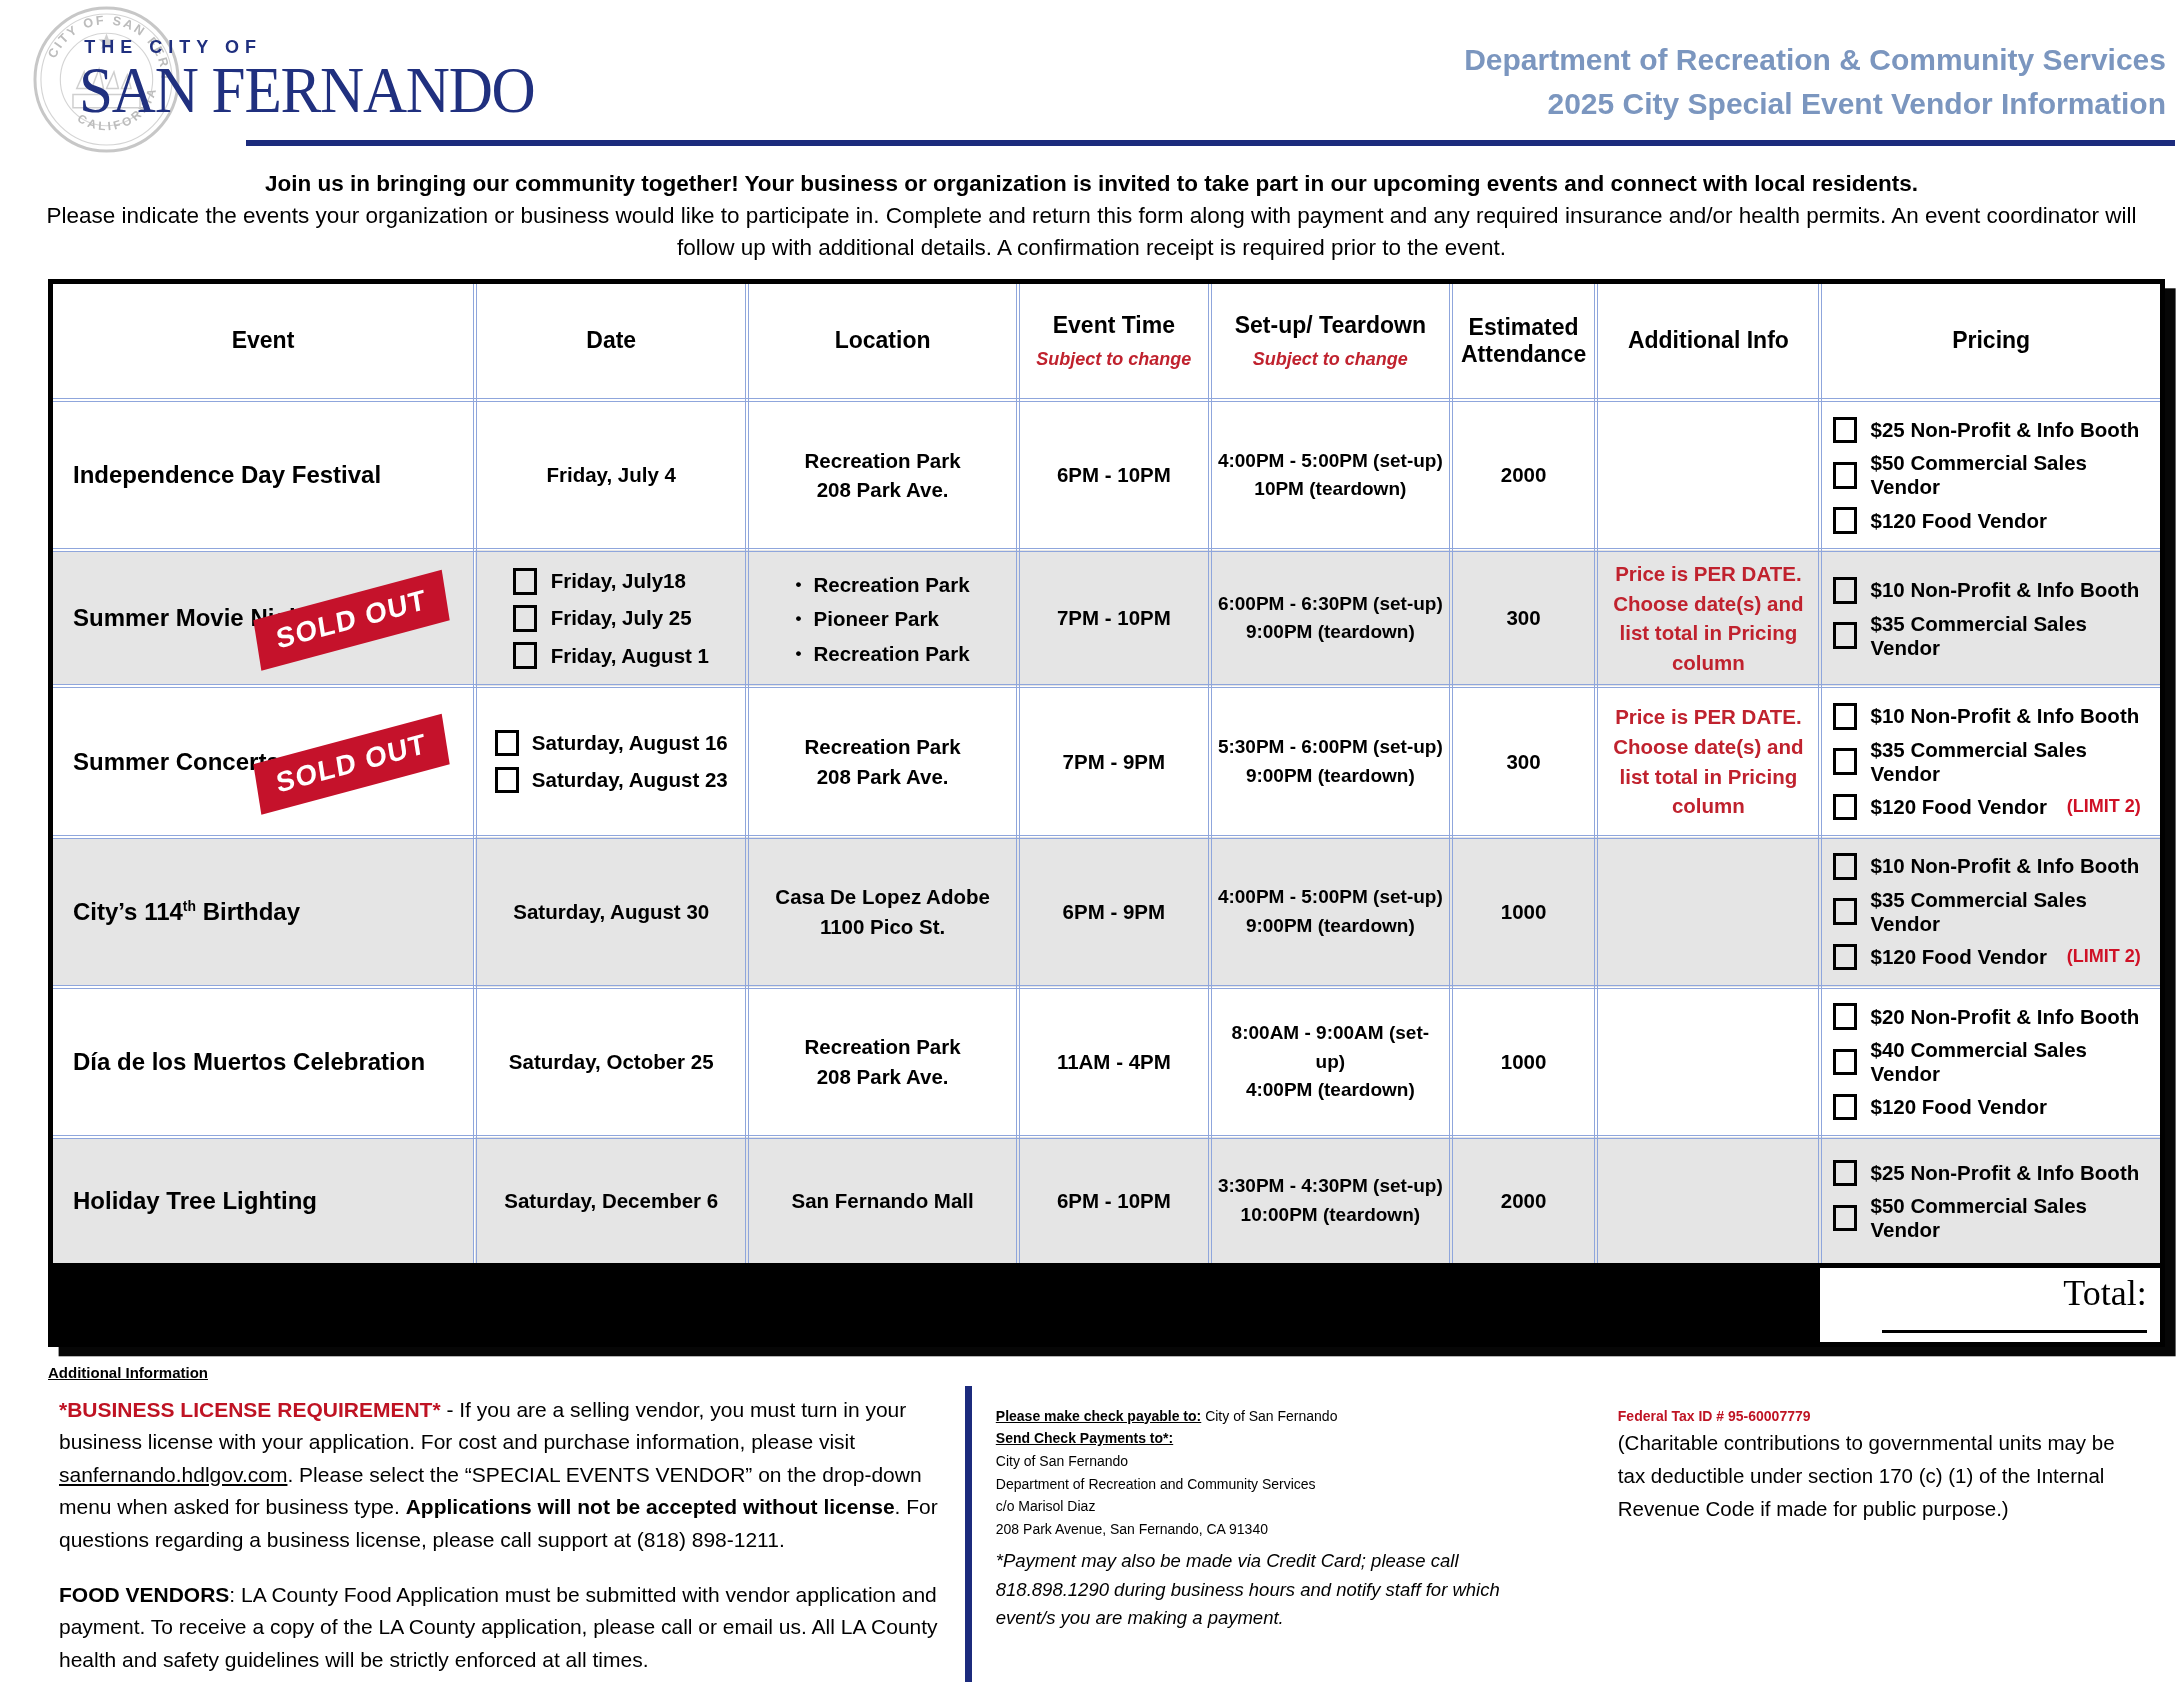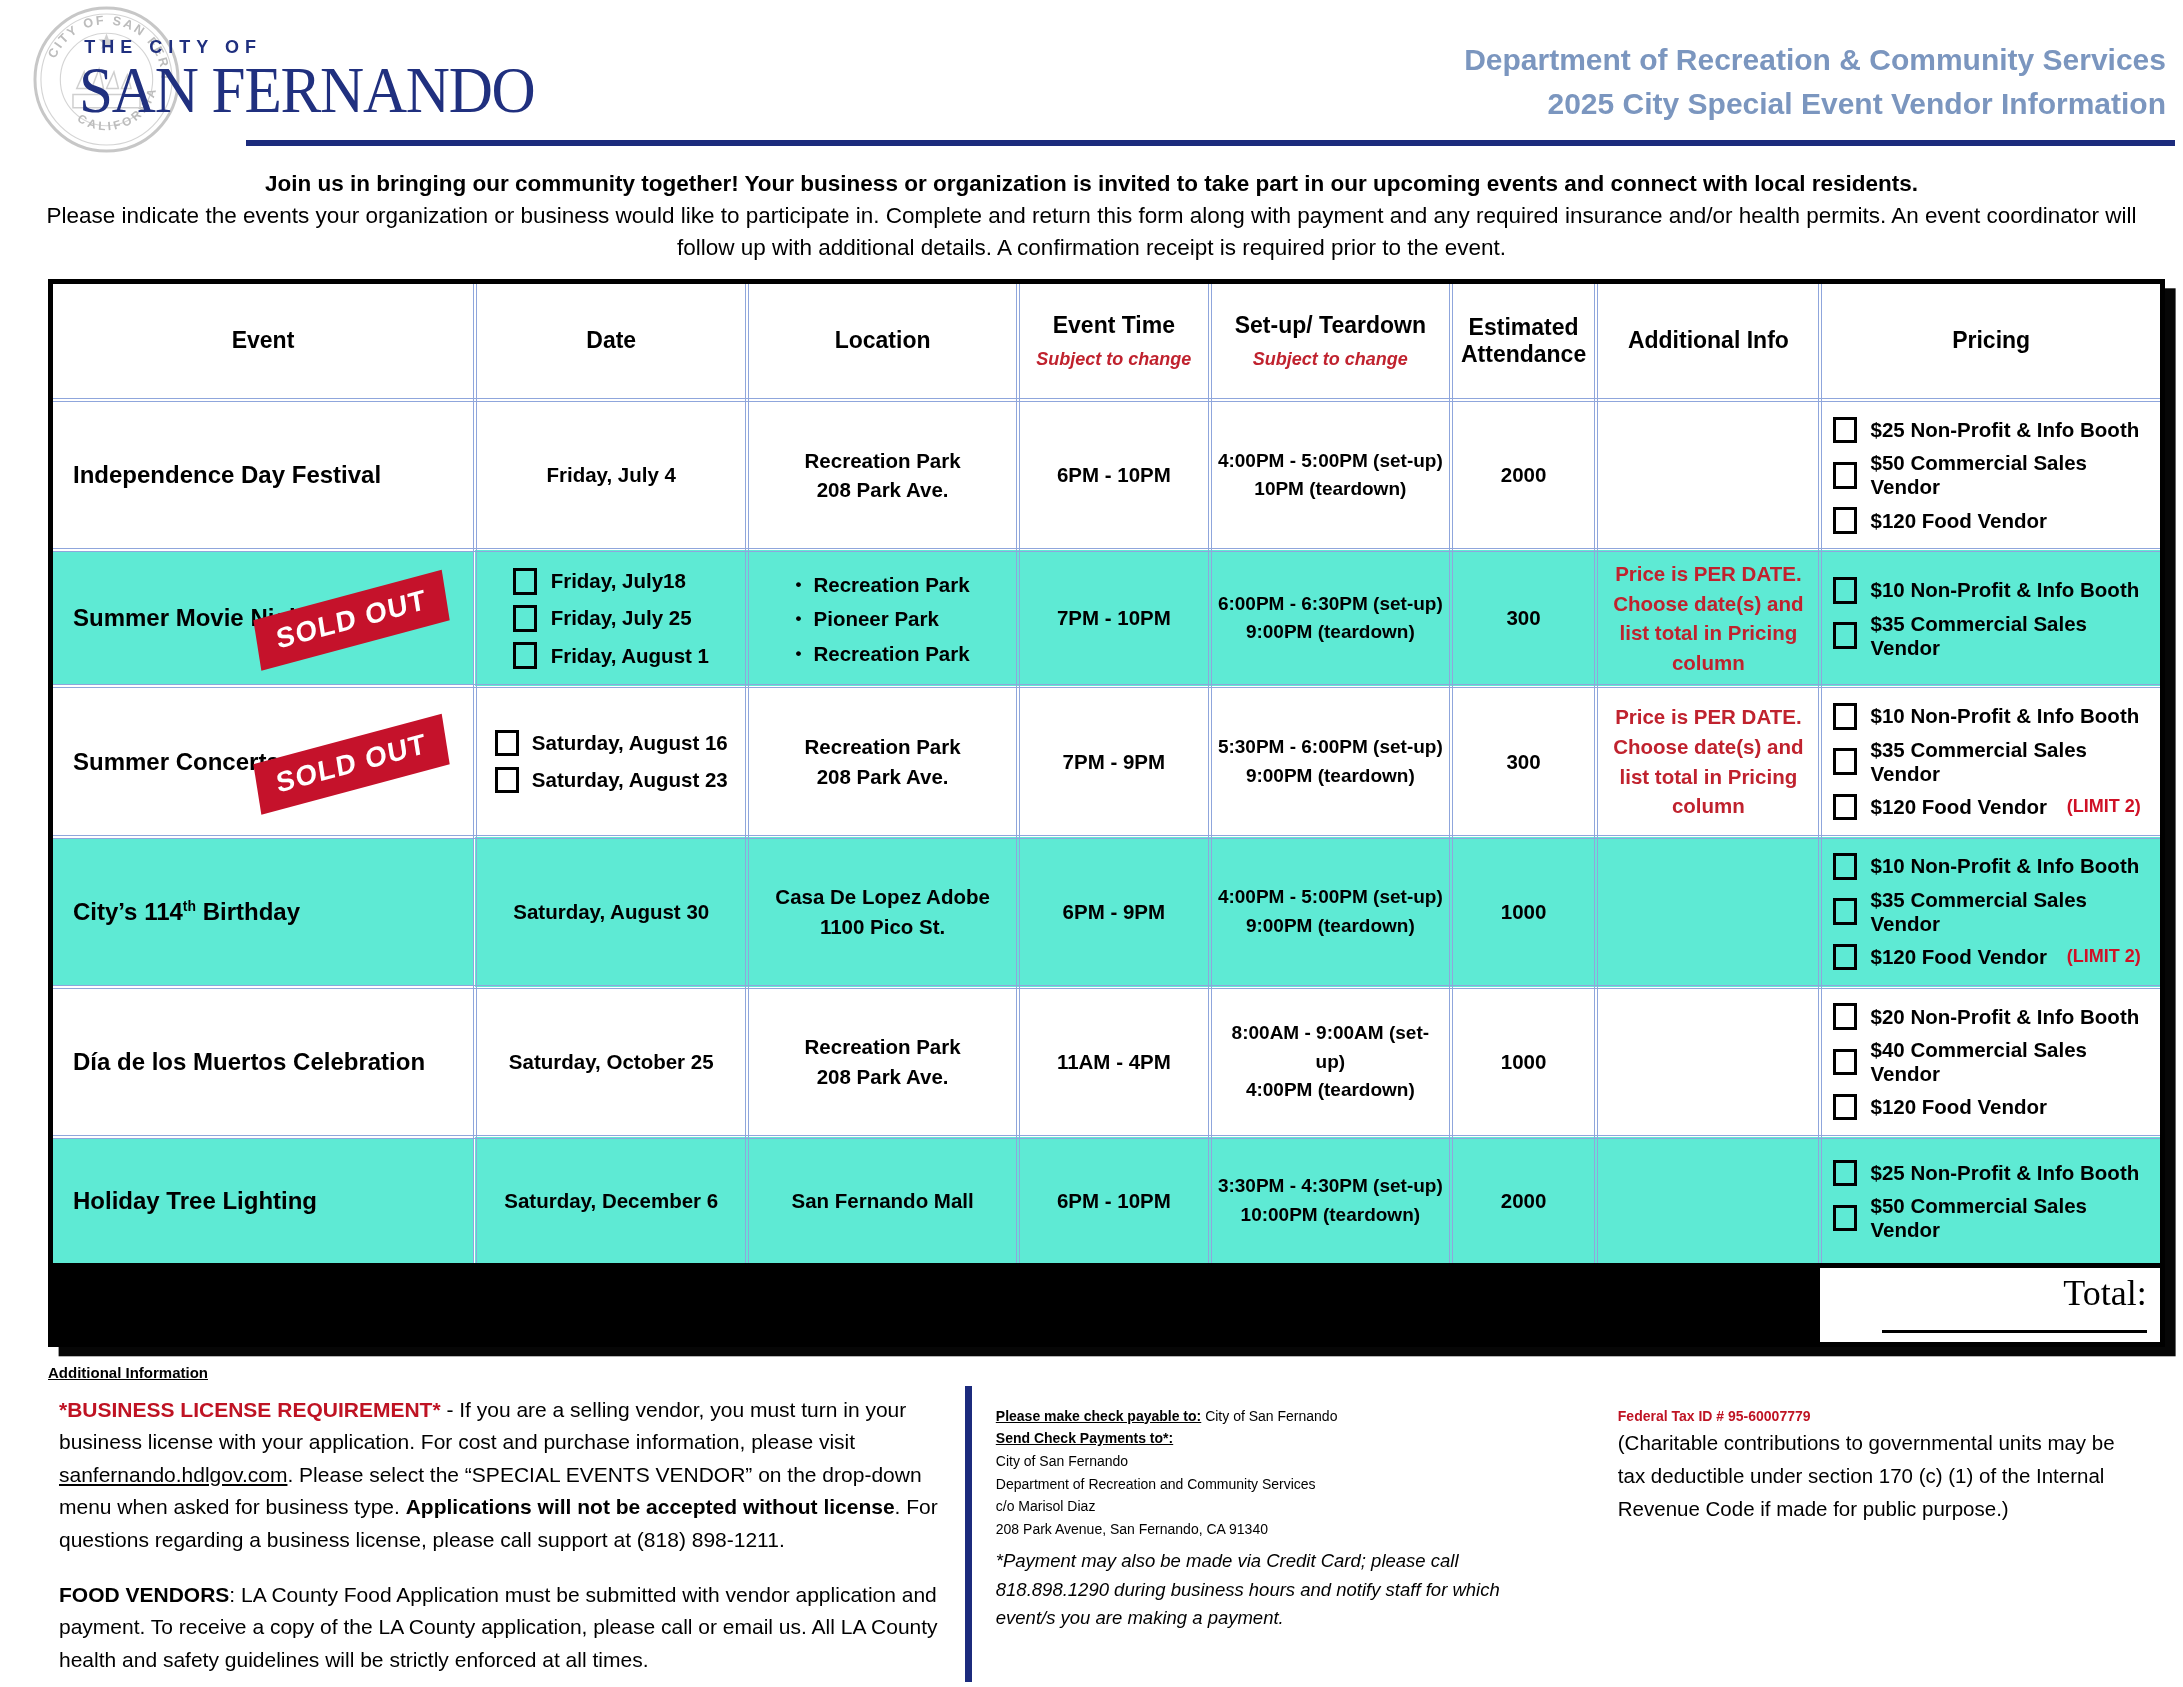--- a/index.html
+++ b/index.html
@@ -22,21 +22,21 @@
 
   
   .table-wrap { margin:10.6px 10.6px 0 48px; }
   table.events { width:2117px; table-layout:fixed; border-collapse:collapse; background:#fff; border:5.3px solid #000; box-shadow:10.6px 9.3px 0 #060606; font-weight:bold; }
   col.c-event{width:20.1%} col.c-date{width:12.9%} col.c-loc{width:12.8%} col.c-time{width:9.1%}
   col.c-setup{width:11.4%} col.c-att{width:6.9%} col.c-add{width:10.6%} col.c-price{width:16.2%}
   .events th, .events td { border:4px double #8fa6dc; vertical-align:middle; }
   .events th { height:119px; background:#fff; font-size:23px; text-align:center; padding:2.6px 4px; }
   .sub-note { display:block; font-weight:bold; font-style:italic; font-size:18px; color:#c0222e; margin-top:9.3px; }
   .events td { height:128px; font-size:20.5px; text-align:center; padding:6.6px 5.3px; }
-  tr.shaded td { background:#5eead4;margin-top:23px; }
+  tr.shaded td { background:#e5e5e5;margin-top:23px; }
   td.event-cell { position:relative; text-align:left; padding-left:20px; }
   .event-name { font-size:24px; }
   .event-name sup { font-size:58%; }
   .sold-out-stamp { position:absolute; right:24px; top:50%; transform:translateY(-46%) rotate(-15deg) skewX(-6deg); background:#c5122b; color:#fff; font-size:28px; font-weight:bold; letter-spacing:1.3px; padding:9.3px 20px; white-space:nowrap; }
   .stack { display:inline-flex; flex-direction:column; align-items:flex-start; gap:10.6px; text-align:left; }
   .check-line { display:flex; align-items:center; gap:13.2px; }
   .checkbox { width:24px; height:26.5px; border:3.3px solid #000; flex:none; background:transparent; }
   .bullet-line { display:flex; align-items:center; gap:12px; }
   .bullet-dot { font-size:17px; }
   .loc-line { line-height:1.45; }

